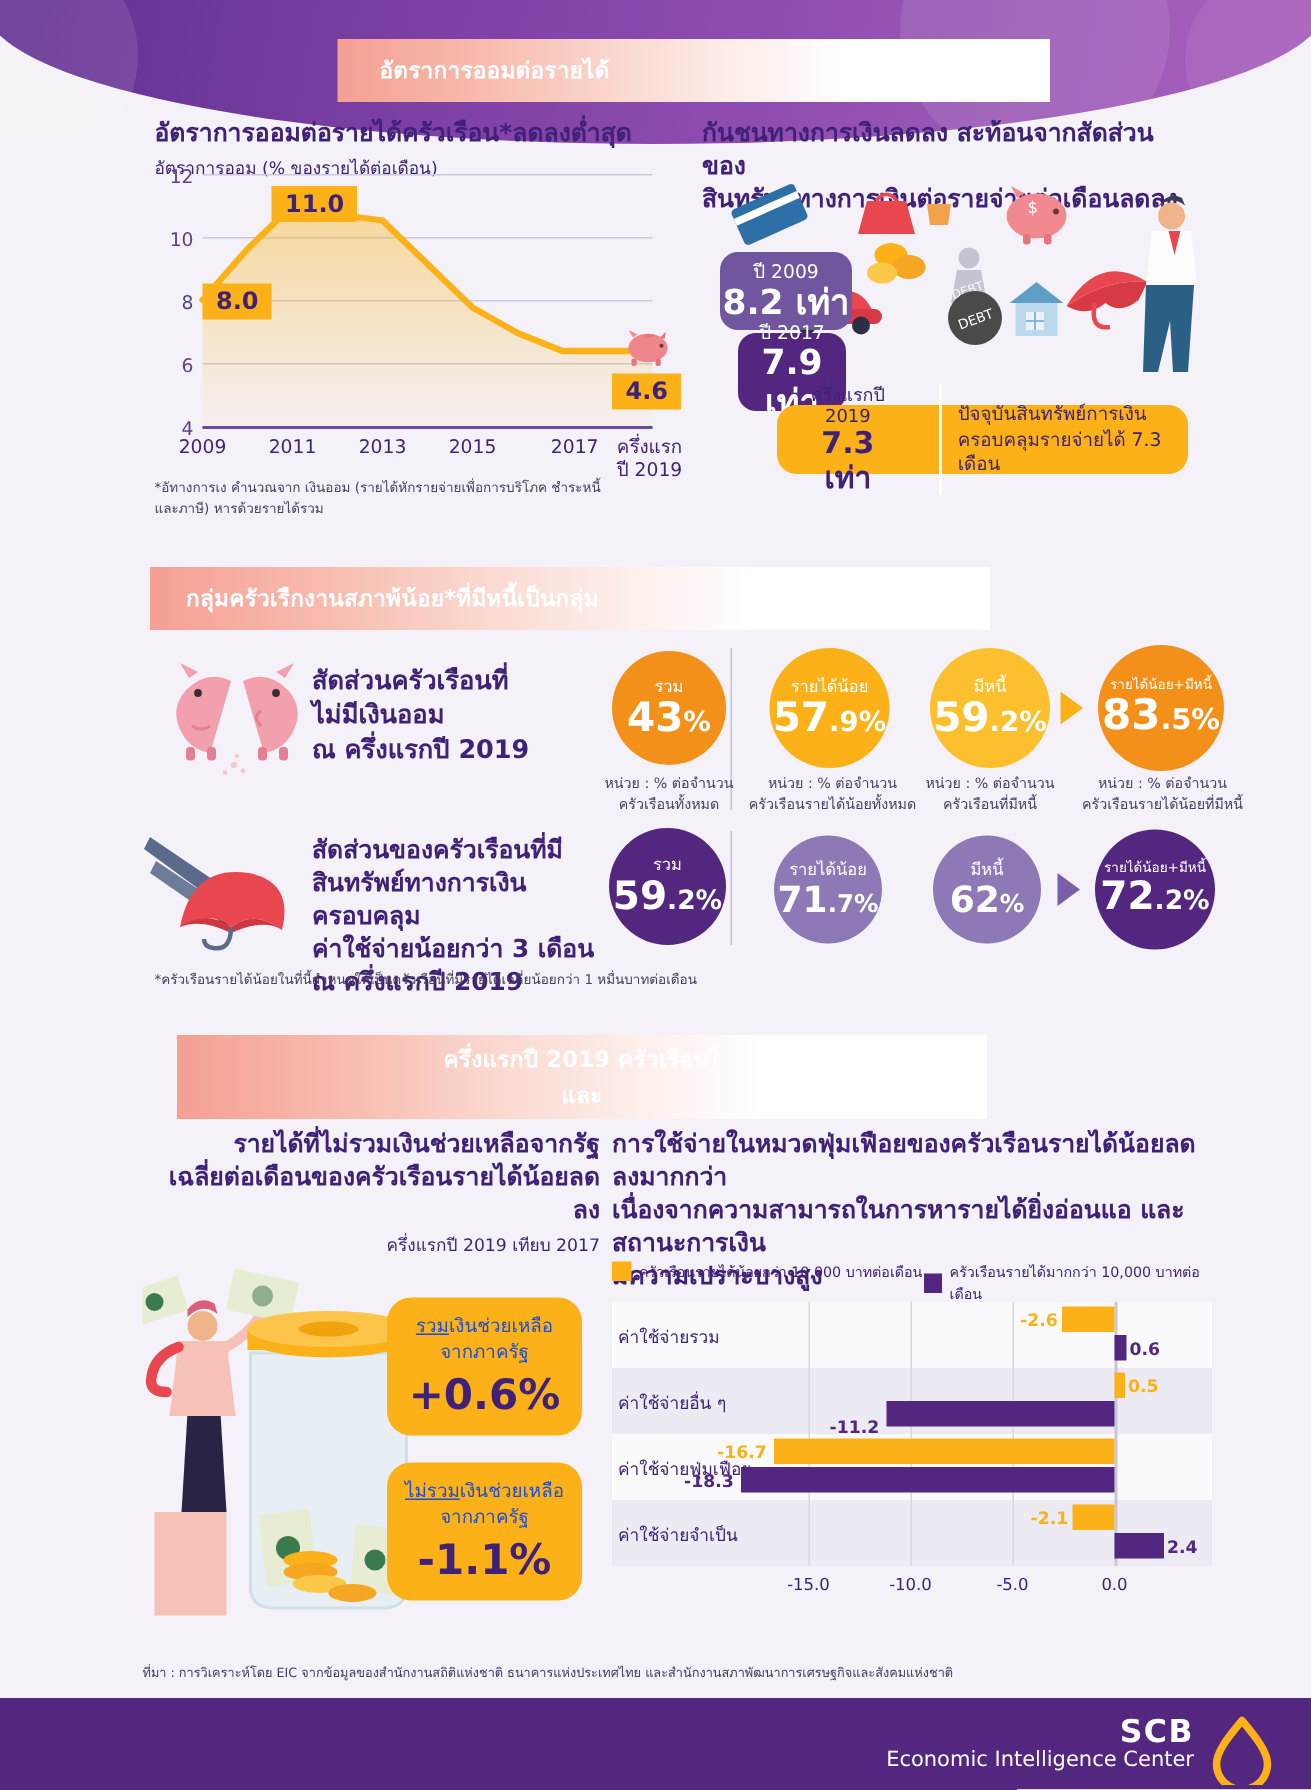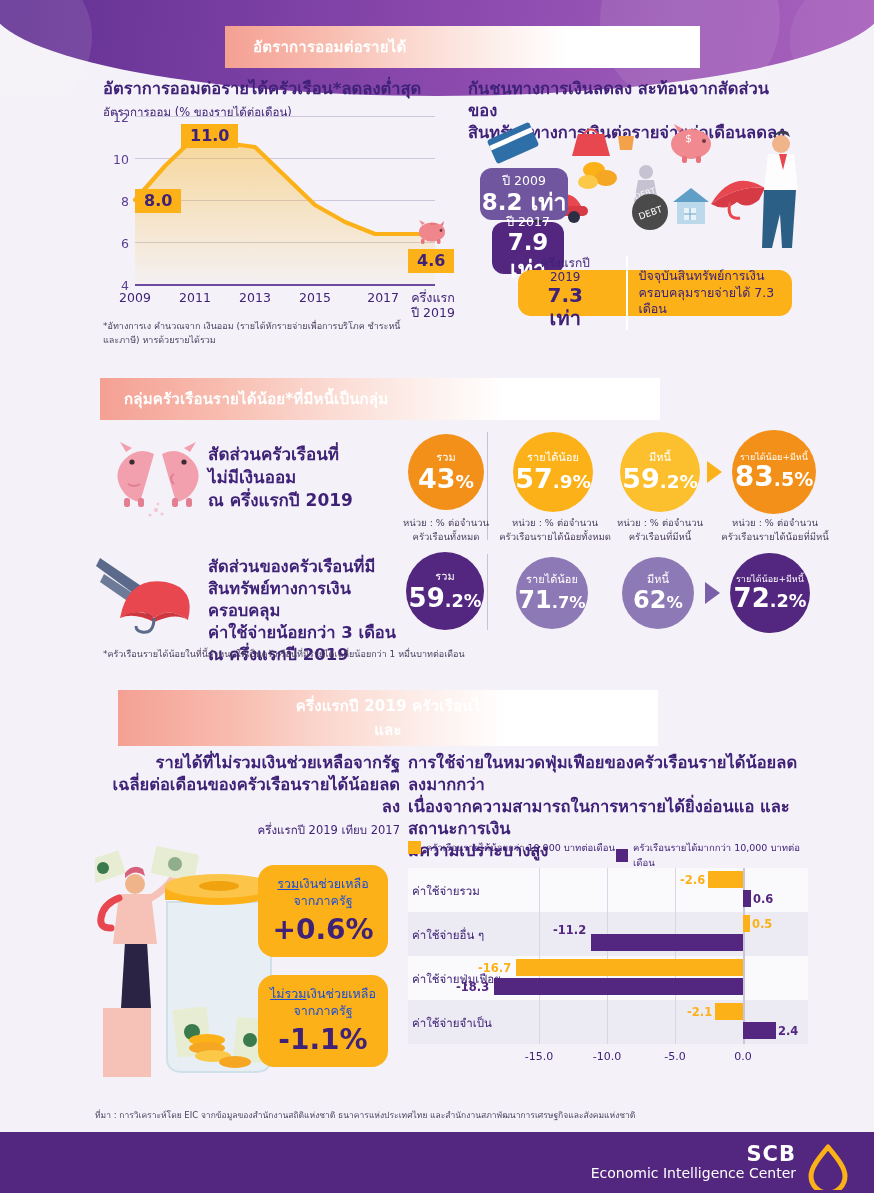--- a/index.html
+++ b/index.html
@@ -257,21 +257,21 @@
       <div class="yr">ครึ่งแรกปี 2019</div>
       <div class="v">7.3 เท่า</div>
     </div>
     <div class="rgt">
       <div>ปัจจุบันสินทรัพย์การเงิน</div>
       <div>ครอบคลุมรายจ่ายได้ 7.3 เดือน</div>
     </div>
   </div>
 
   <div class="banner" style="left:100px; top:378px; width:560px;">
-    <span class="banner-txt" style="margin-left:24px;">กลุ่มครัวเรือนรายได้น้อย*ที่มีหนี้เป็นกลุ่ม</span>
+    <span class="banner-txt" style="margin-left:24px;">กลุ่มครัวเรืกงานสภาพ้น้อย*ที่มีหนี้เป็นกลุ่ม</span>
   </div>
 
   <svg width="92" height="78" style="position:absolute;left:112px;top:440px;">
     <g>
       <path d="M42 14 q-16 -8 -30 6 q-12 14 -2 30 q6 10 18 12 l6 -20 z" fill="#f2a0ae"></path>
       <path d="M14 12 L8 2 L20 8 Z" fill="#f2a0ae"></path>
       <circle cx="20" cy="22" r="2.6" fill="#3d2b33"></circle>
       <path d="M16 44 q6 4 12 0" fill="none" stroke="#e27f92" stroke-width="2"></path>
       <rect x="12" y="58" width="6" height="9" rx="2.5" fill="#e27f92"></rect>
       <rect x="26" y="58" width="6" height="9" rx="2.5" fill="#e27f92"></rect>
@@ -475,21 +475,21 @@
     <div class="bc-cat" style="left:4px; top:174px;">ค่าใช้จ่ายจำเป็น</div>
 
     <div class="bar" style="left:300px; top:31px; width:35px; height:17px; background:#fbb117;"></div>
     <div class="bar-lab" style="left:272px; top:33px; color:#fbb117;">-2.6</div>
     <div class="bar" style="left:335px; top:50px; width:8px; height:17px; background:#53277f;"></div>
     <div class="bar-lab" style="left:345px; top:52px; color:#53277f;">0.6</div>
 
     <div class="bar" style="left:335px; top:75px; width:7px; height:17px; background:#fbb117;"></div>
     <div class="bar-lab" style="left:344px; top:77px; color:#fbb117;">0.5</div>
     <div class="bar" style="left:183px; top:94px; width:152px; height:17px; background:#53277f;"></div>
-    <div class="bar-lab" style="left:145px; top:83px; color:#53277f;">-11.2</div>
+    <div class="bar-lab" style="left:145px; top:104px; color:#53277f;">-11.2</div>
 
     <div class="bar" style="left:108px; top:119px; width:227px; height:17px; background:#fbb117;"></div>
     <div class="bar-lab" style="left:70px; top:121px; color:#fbb117;">-16.7</div>
     <div class="bar" style="left:86px; top:138px; width:249px; height:17px; background:#53277f;"></div>
     <div class="bar-lab" style="left:48px; top:140px; color:#53277f;">-18.3</div>
 
     <div class="bar" style="left:307px; top:163px; width:28px; height:17px; background:#fbb117;"></div>
     <div class="bar-lab" style="left:279px; top:165px; color:#fbb117;">-2.1</div>
     <div class="bar" style="left:335px; top:182px; width:33px; height:17px; background:#53277f;"></div>
     <div class="bar-lab" style="left:370px; top:184px; color:#53277f;">2.4</div>

